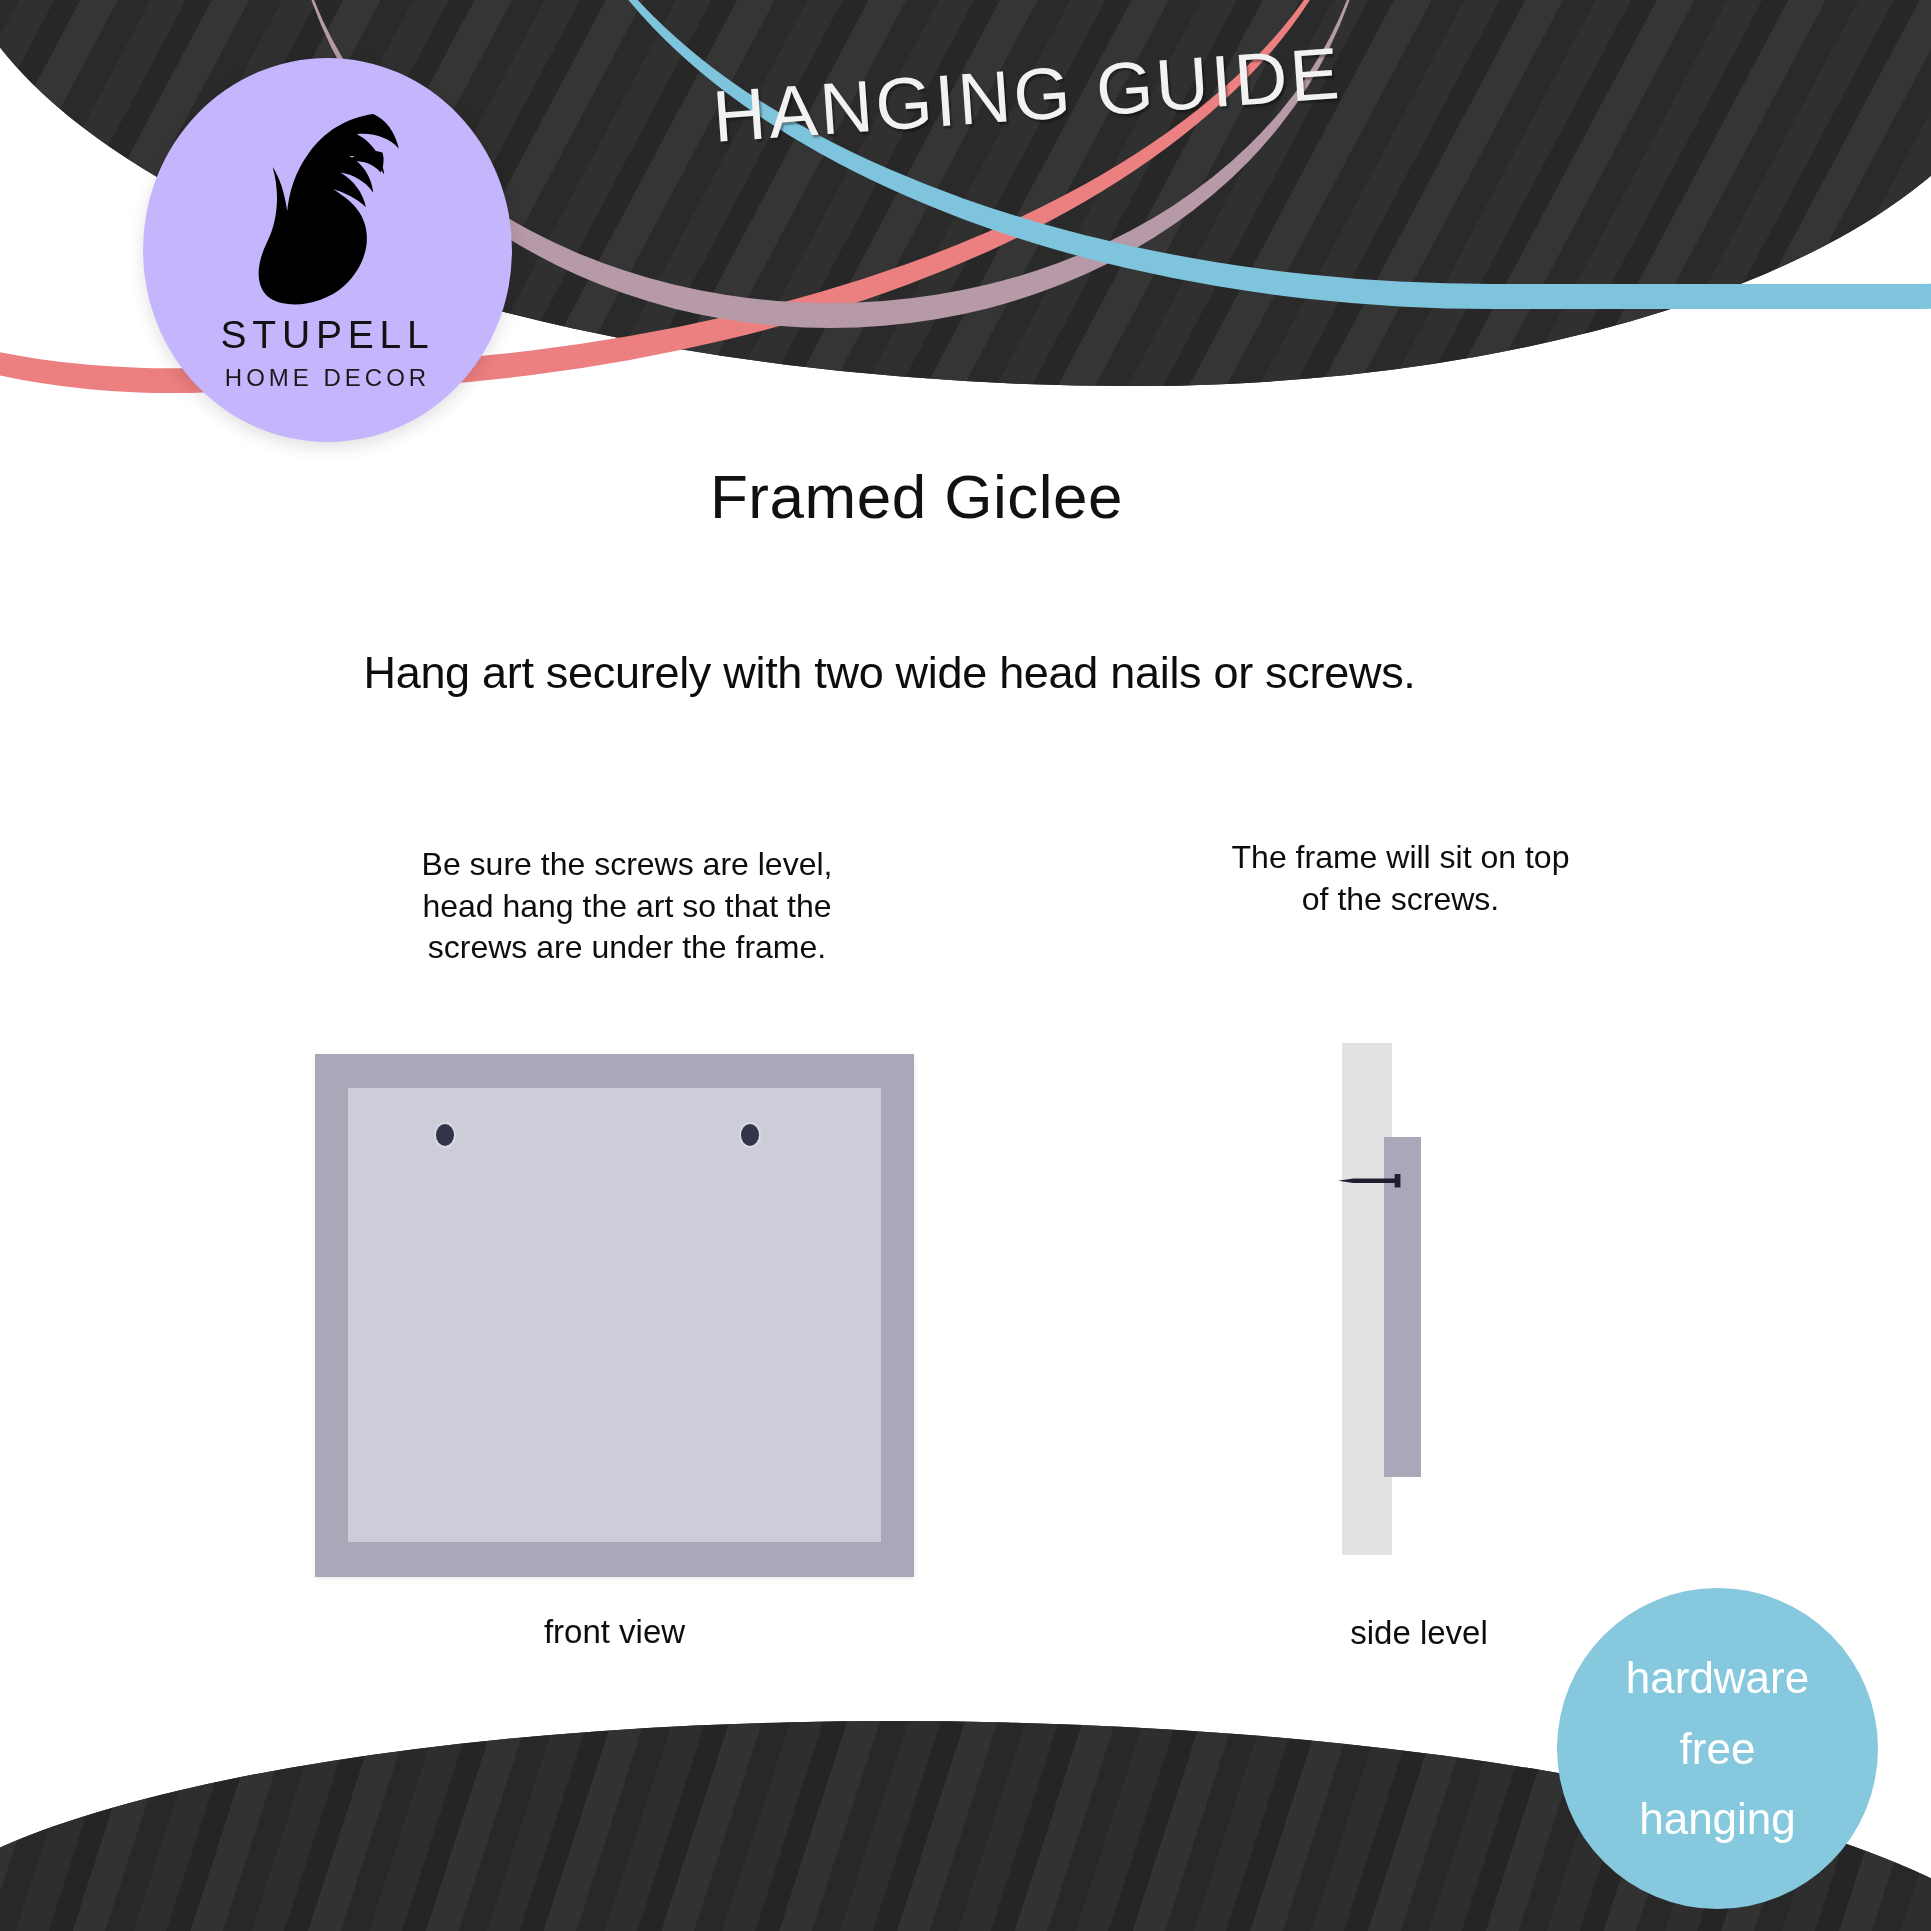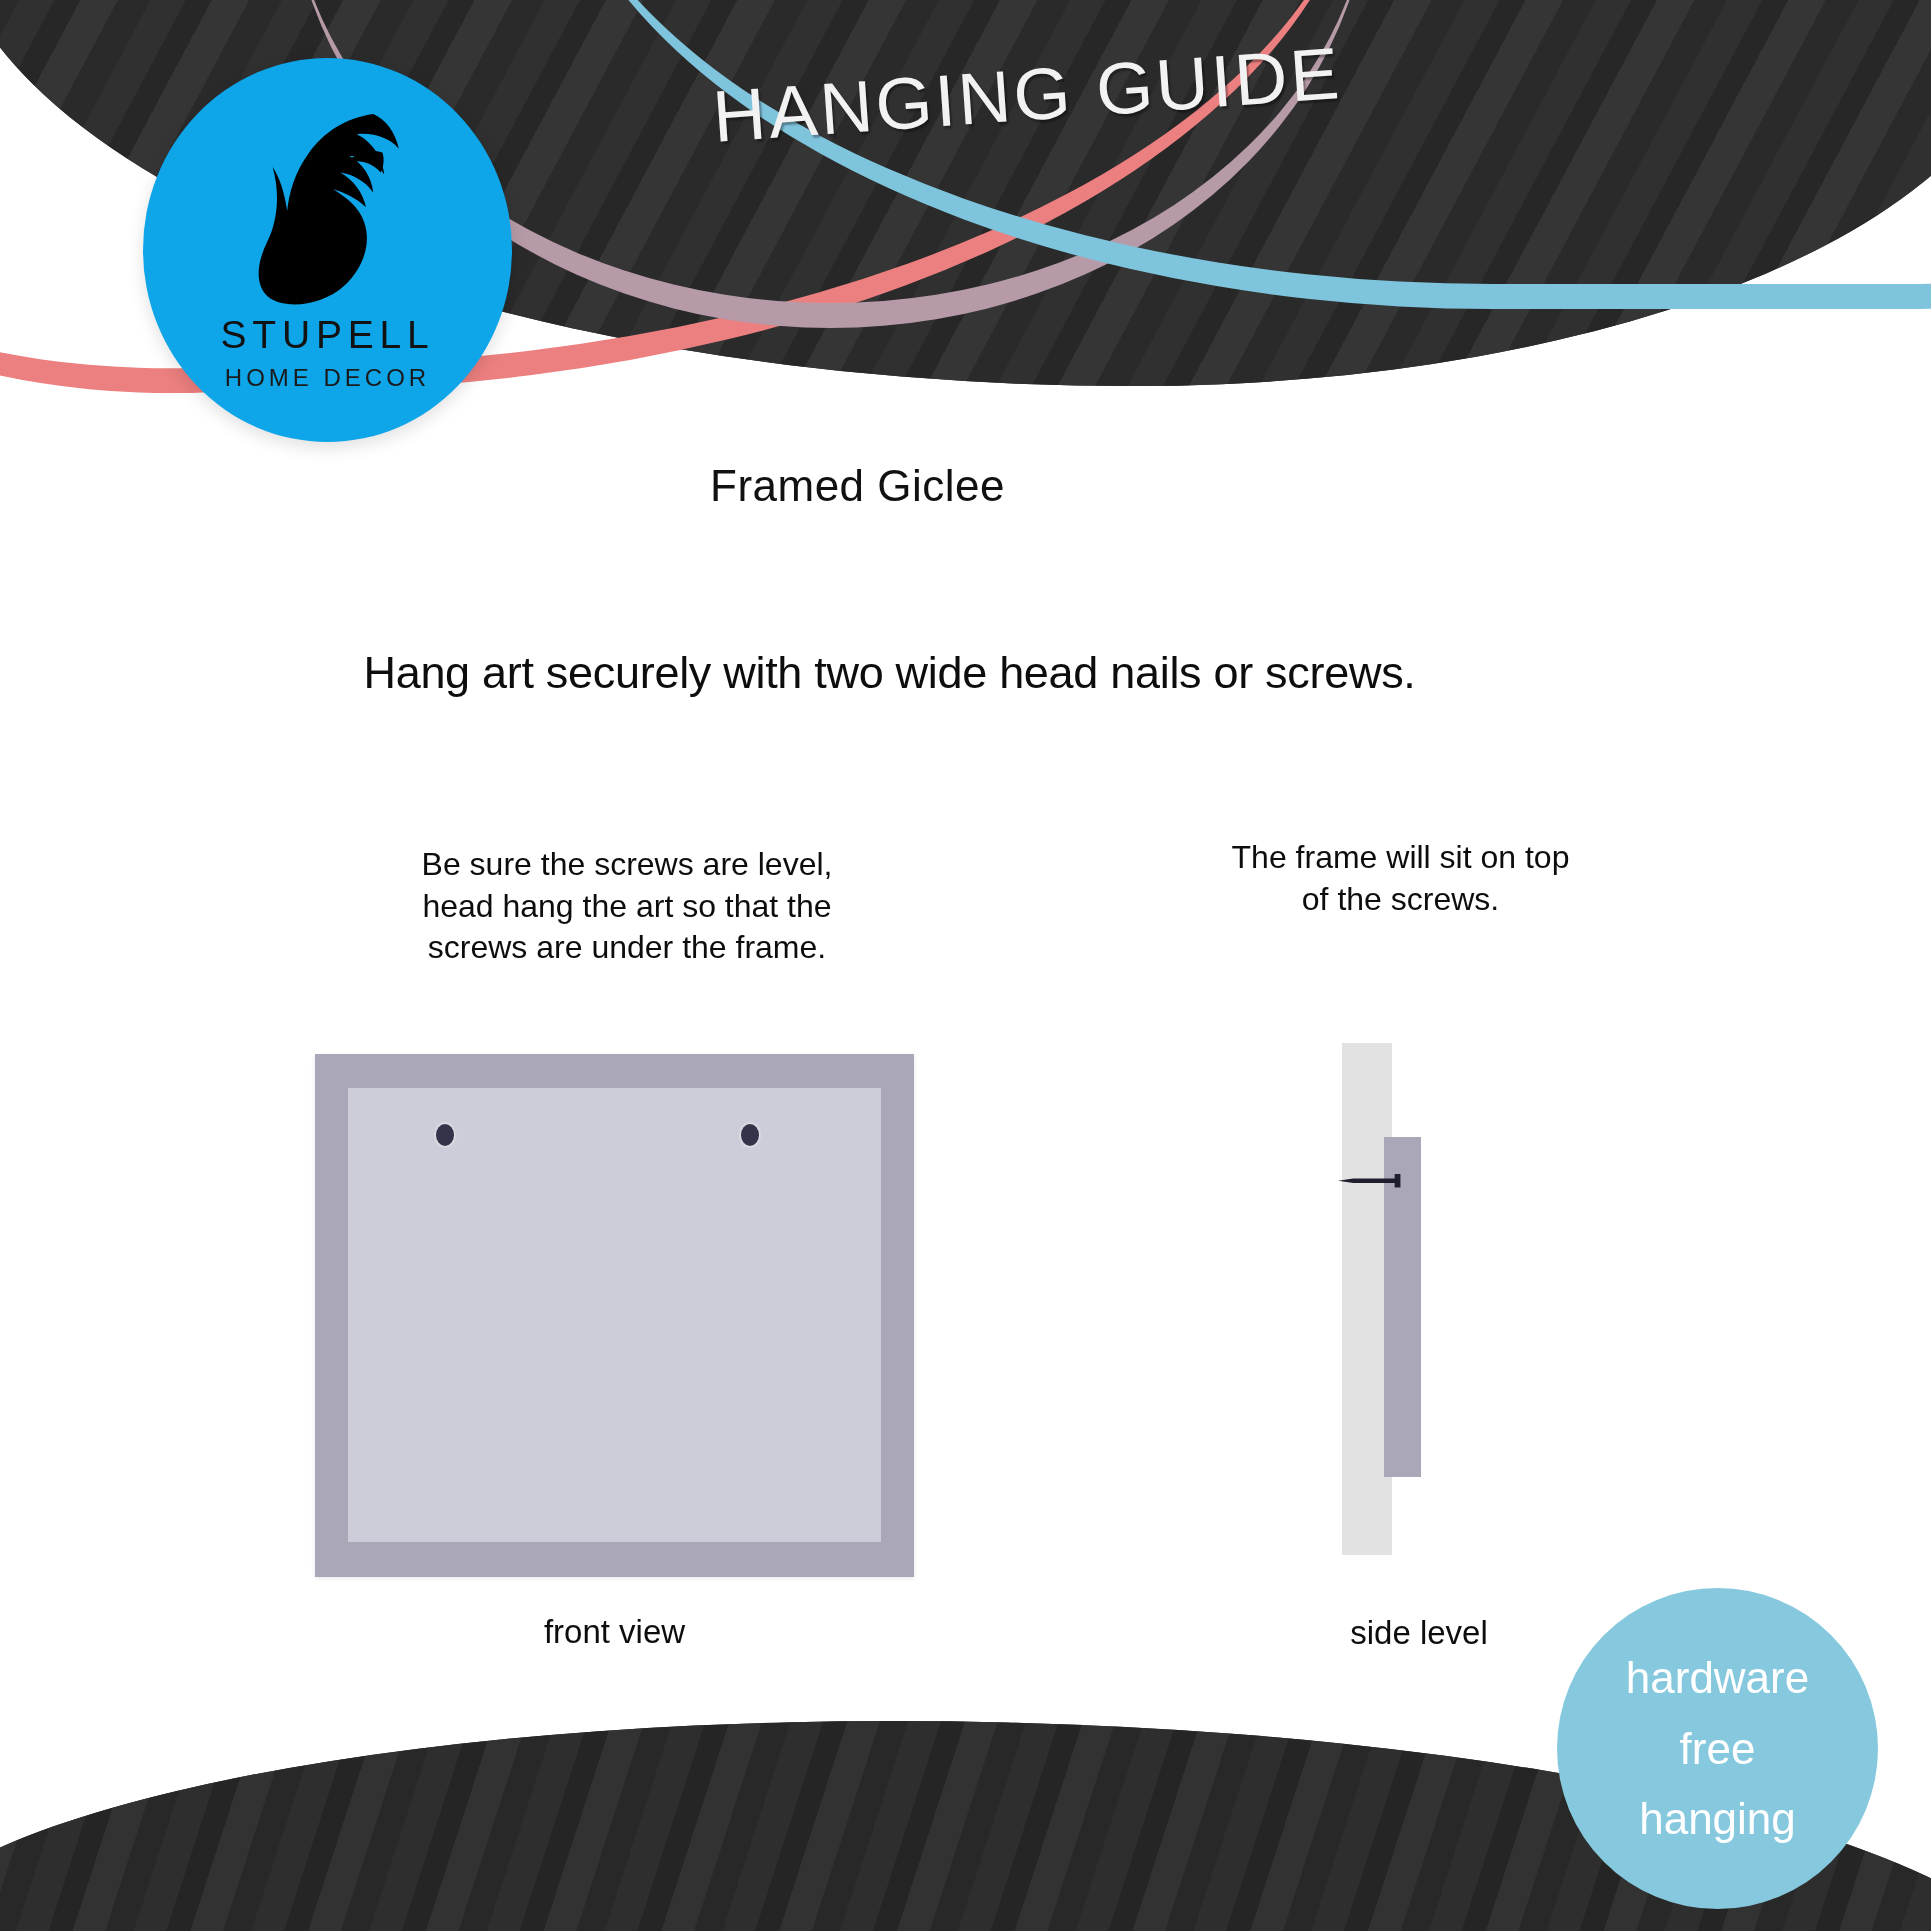--- a/index.html
+++ b/index.html
@@ -82,21 +82,21 @@
     transform-origin: left center;
     text-shadow: 1.9px 2.9px 1.9px rgba(0,0,0,0.35);
     white-space: nowrap;
   }
 
   
   .logo-badge {
     position: absolute;
     left: 143px; top: 58px;
     width: 369px; height: 384px;
-    background: #0ea5e9;
+    background: #c4b5fd;
     border-radius: 50%;
     box-shadow: 0 5.8px 17.4px rgba(0,0,0,0.12);
     display: flex;
     flex-direction: column;
     align-items: center;
   }
   .logo-mark { margin-top: 46px; width: 183px; height: 203px; }
   .logo-name {
     margin-top: 5.8px;
     font-size: 39px;
@@ -109,21 +109,21 @@
     font-size: 24px;
     letter-spacing: 4px;
     color: #1a1a1a;
     font-weight: 400;
   }
 
   
   .product-title {
     position: absolute;
     left: 710px; top: 461px;
-    font-size: 44px;
+    font-size: 62px;
     font-weight: 300;
     color: #111;
     letter-spacing: 0.5px;
     white-space: nowrap;
   }
   .lede {
     position: absolute;
     left: 0; top: 647px;
     width: 1779px;
     text-align: center;

